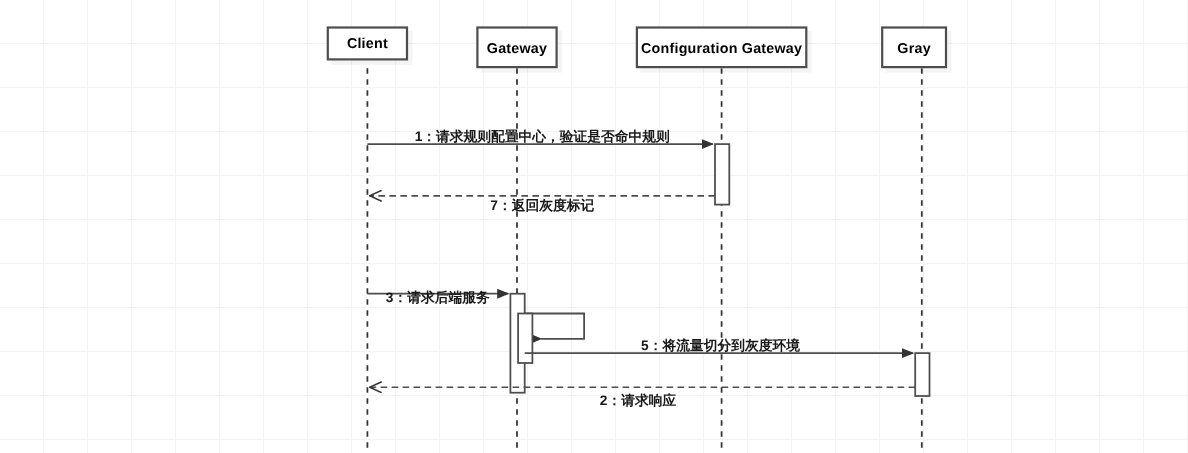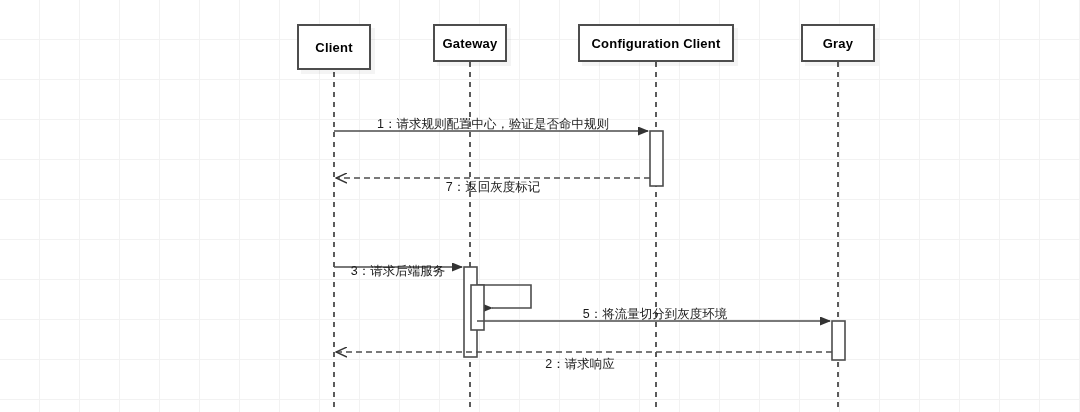--- a/index.html
+++ b/index.html
@@ -45,20 +45,21 @@
     color: #000000;
     letter-spacing: 0.2px;
     white-space: nowrap;
   }
   .msg-label {
     position: absolute;
     font-size: 12.5px;
     color: #1a1a1a;
     white-space: nowrap;
     line-height: 14px;
+    font-weight: bold;
   }
   .msg-label.center {
     transform: translateX(-50%);
   }
 </style>
 </head>
 <body>
 
 <div id="canvas">
 
@@ -96,33 +97,33 @@
 
     <rect x="471" y="285" width="13" height="45" fill="#ffffff" stroke="#4d4d4d" stroke-width="1.6"></rect>
 
     <line x1="477" y1="321" x2="830" y2="321" stroke="#4d4d4d" stroke-width="1.6" marker-end="url(#arrow-filled)"></line>
 
     <rect x="832" y="321" width="13" height="39" fill="#ffffff" stroke="#4d4d4d" stroke-width="1.6"></rect>
 
     <line x1="832" y1="352" x2="336" y2="352" stroke="#4d4d4d" stroke-width="1.5" stroke-dasharray="6,4" marker-end="url(#arrow-open)"></line>
   </svg>
 
-  <div class="participant-box" style="left:297px; top:24px; width:74px; height:46px;">
+  <div class="participant-box" style="left:297px; top:24px; width:74px; height:31px;">
     <span class="participant-label">Client</span>
   </div>
 
   <div class="participant-box" style="left:433px; top:24px; width:74px; height:38px;text-align:center;">
     <span class="participant-label">Gateway</span>
   </div>
 
   <div class="participant-box" style="left:578px; top:24px; width:156px; height:38px;">
-    <span class="participant-label">Configuration Client</span>
+    <span class="participant-label">Configuration Gateway</span>
   </div>
 
-  <div class="participant-box" style="left:801px; top:24px; width:74px; height:38px;">
+  <div class="participant-box" style="left:801px; top:24px; width:60px; height:38px;">
     <span class="participant-label">Gray</span>
   </div>
 
   <div class="msg-label center" style="left:493px; top:117px;">1：请求规则配置中心，验证是否命中规则</div>
 
   <div class="msg-label center" style="left:493px; top:180px;">7：返回灰度标记</div>
 
   <div class="msg-label center" style="left:398px; top:253px;margin-top:11px;">3：请求后端服务</div>
 
 

